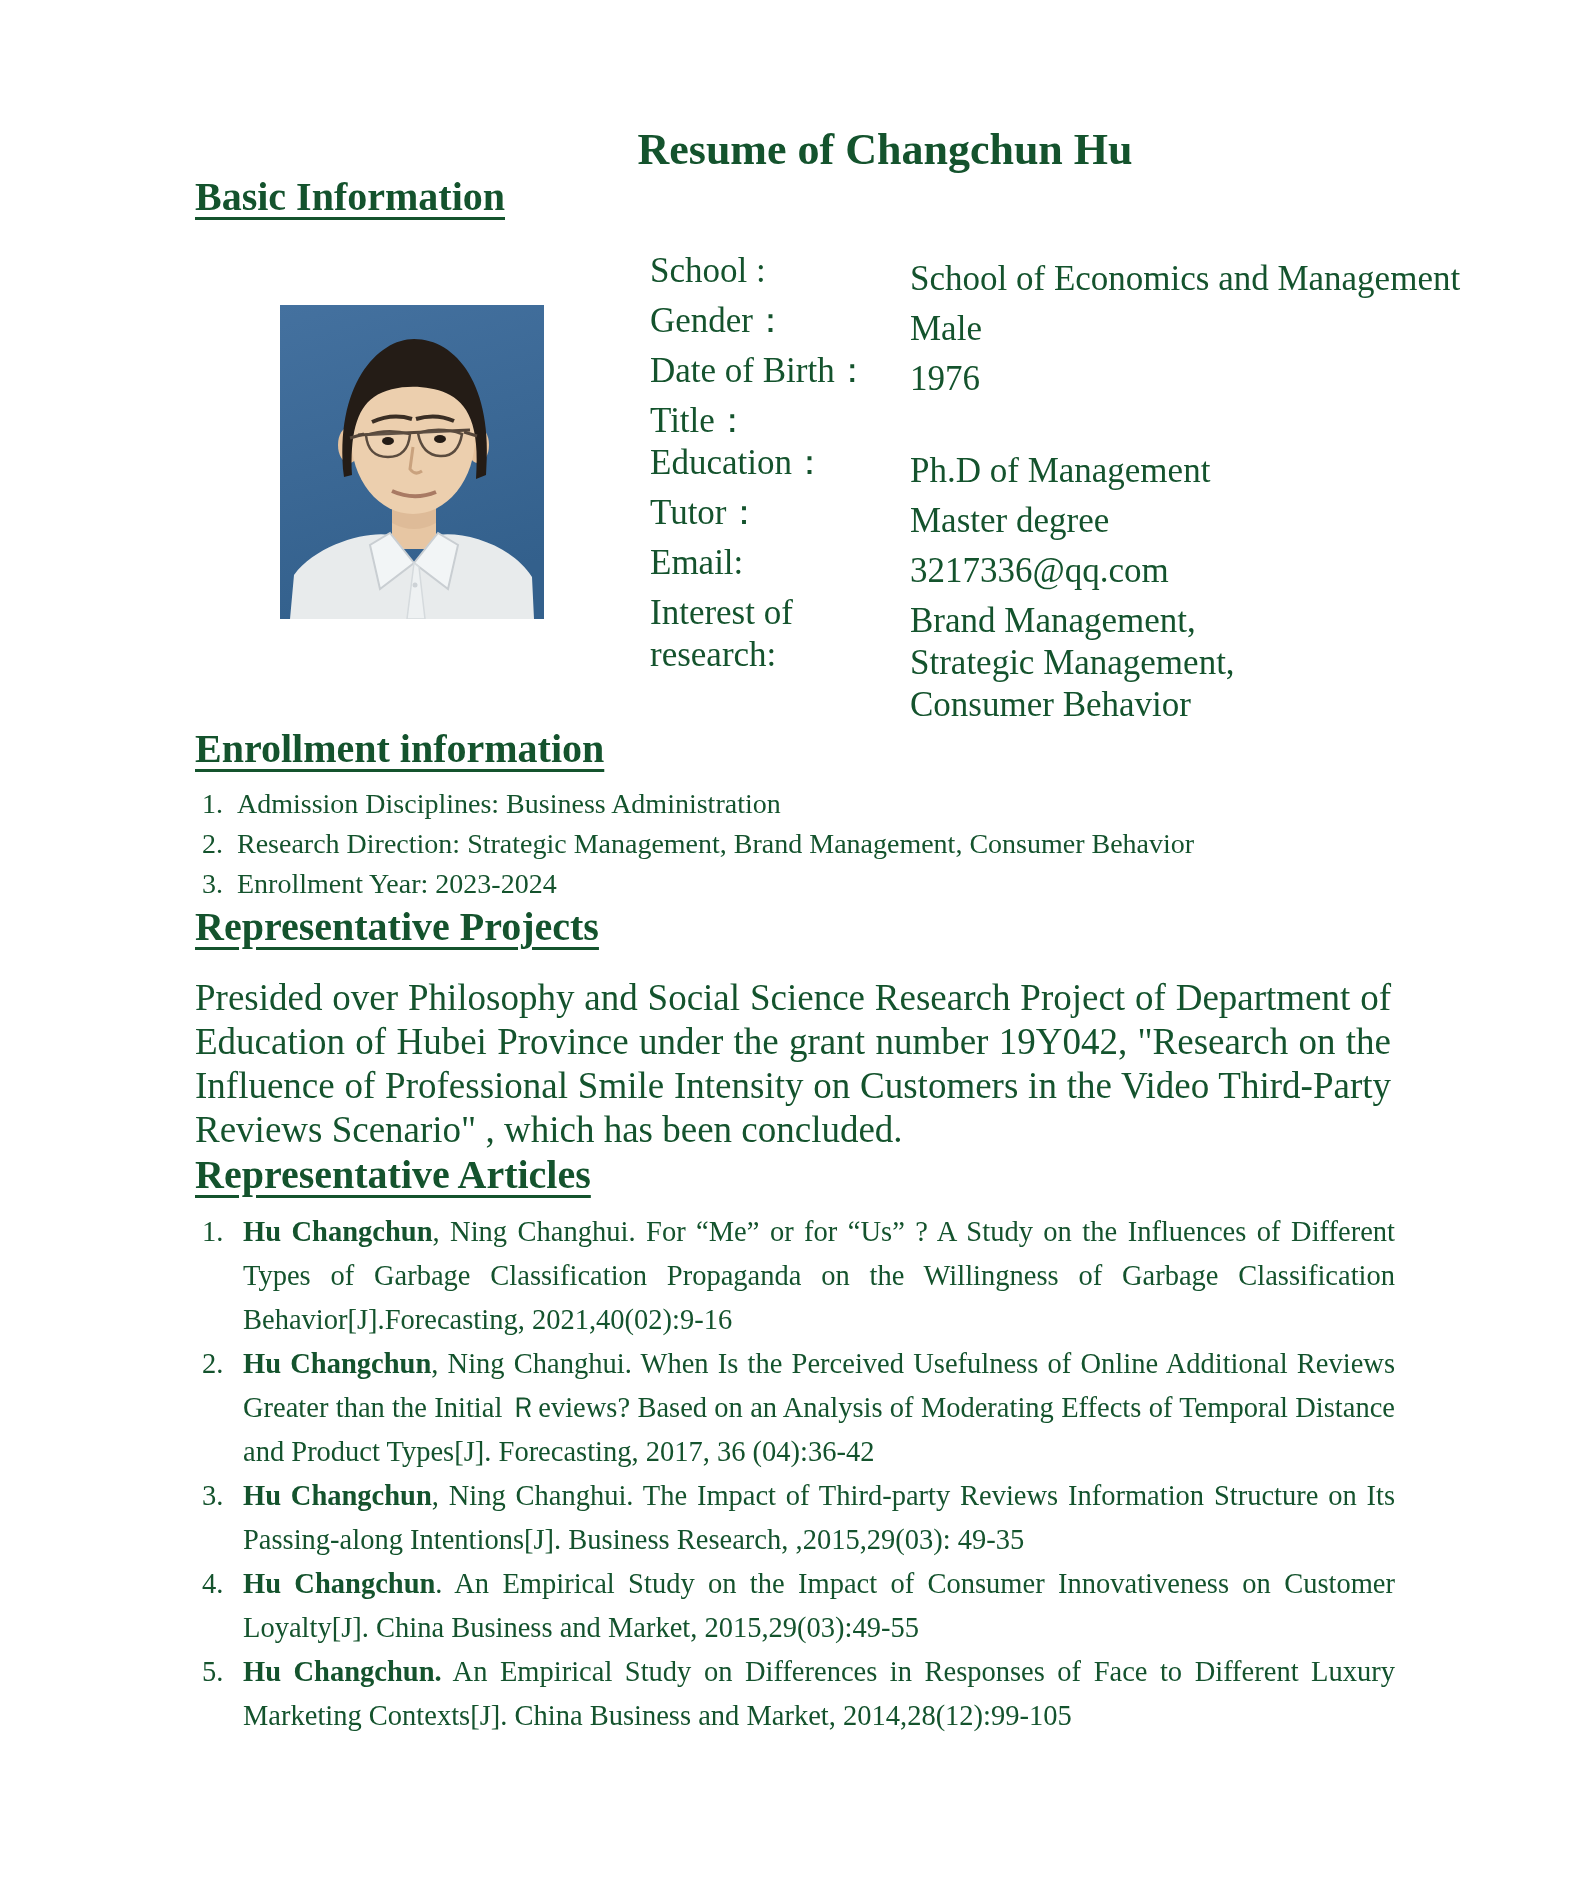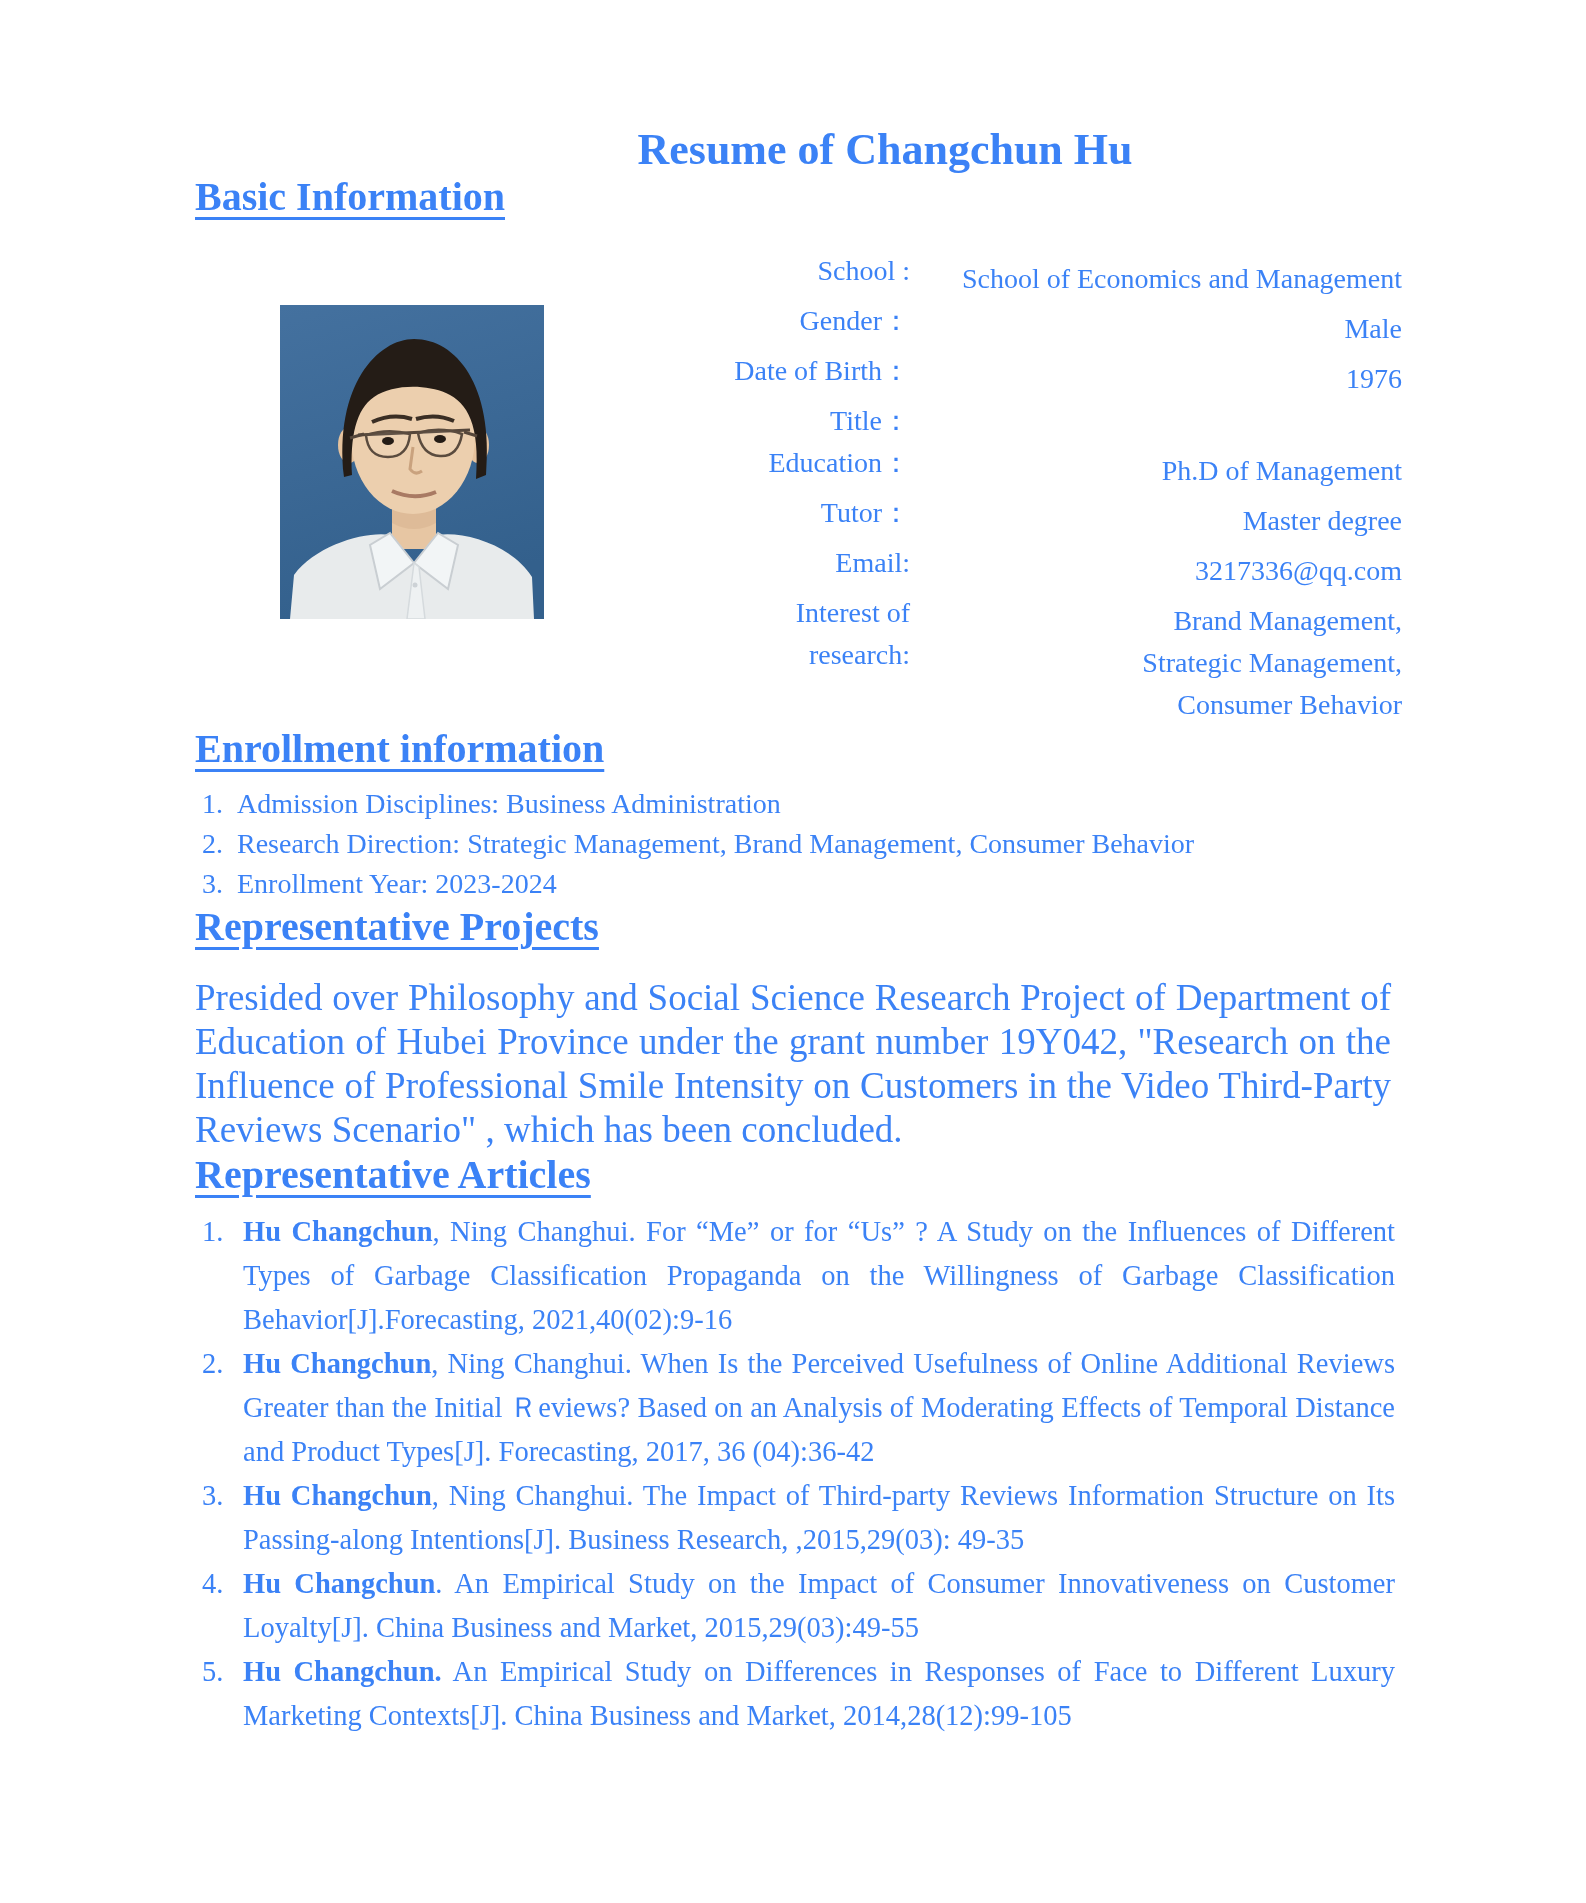--- a/index.html
+++ b/index.html
@@ -3,38 +3,38 @@
 <meta charset="utf-8">
 <style>
   html,body{margin:0;padding:0;background:#ffffff;}
   .page{
     position:relative;
     width:1586px;height:1903px;
     background:#ffffff;
     box-sizing:border-box;
     padding:126px 191px 0 195px;
     font-family:"Liberation Serif","DejaVu Serif",serif;
-    color:#3b82f6;
+    color:#14532d;
     overflow:hidden;
   }
   h1.doc-title{
     font-size:44px;line-height:48px;font-weight:bold;
     text-align:center;text-indent:180px;margin:0;
   }
   h2.sec{
     font-size:40px;line-height:46px;font-weight:bold;margin:0;
     text-decoration:underline;
     text-decoration-thickness:3px;
     text-underline-offset:7px;
   }
   .h2-basic{margin-top:50px;}
   .basic-row{display:flex;margin-top:30px;}
   .photo{margin-left:85px;margin-top:55px;width:264px;height:314px;flex:0 0 auto;}
   .photo svg{display:block;}
-  .info-table{margin-left:106px;font-size:28px;text-align:right;}
+  .info-table{margin-left:106px;font-size:35px;}
   .info-row{display:flex;}
   .info-row .cell div{line-height:42px;white-space:nowrap;}
   .info-label{width:260px;}
   .info-value{width:492px;margin-top:8px;}
   .h2-enroll{margin-top:34px;}
   .simple-list{margin-top:12px;font-size:28px;}
   .simple-list .list-item{position:relative;padding-left:42px;line-height:40px;}
   .h2-projects{margin-top:36px;}
   .para{margin:26px 0 0 0;font-size:37px;line-height:44px;text-align:justify;width:1196px;}
   .h2-articles{margin-top:14px;}

